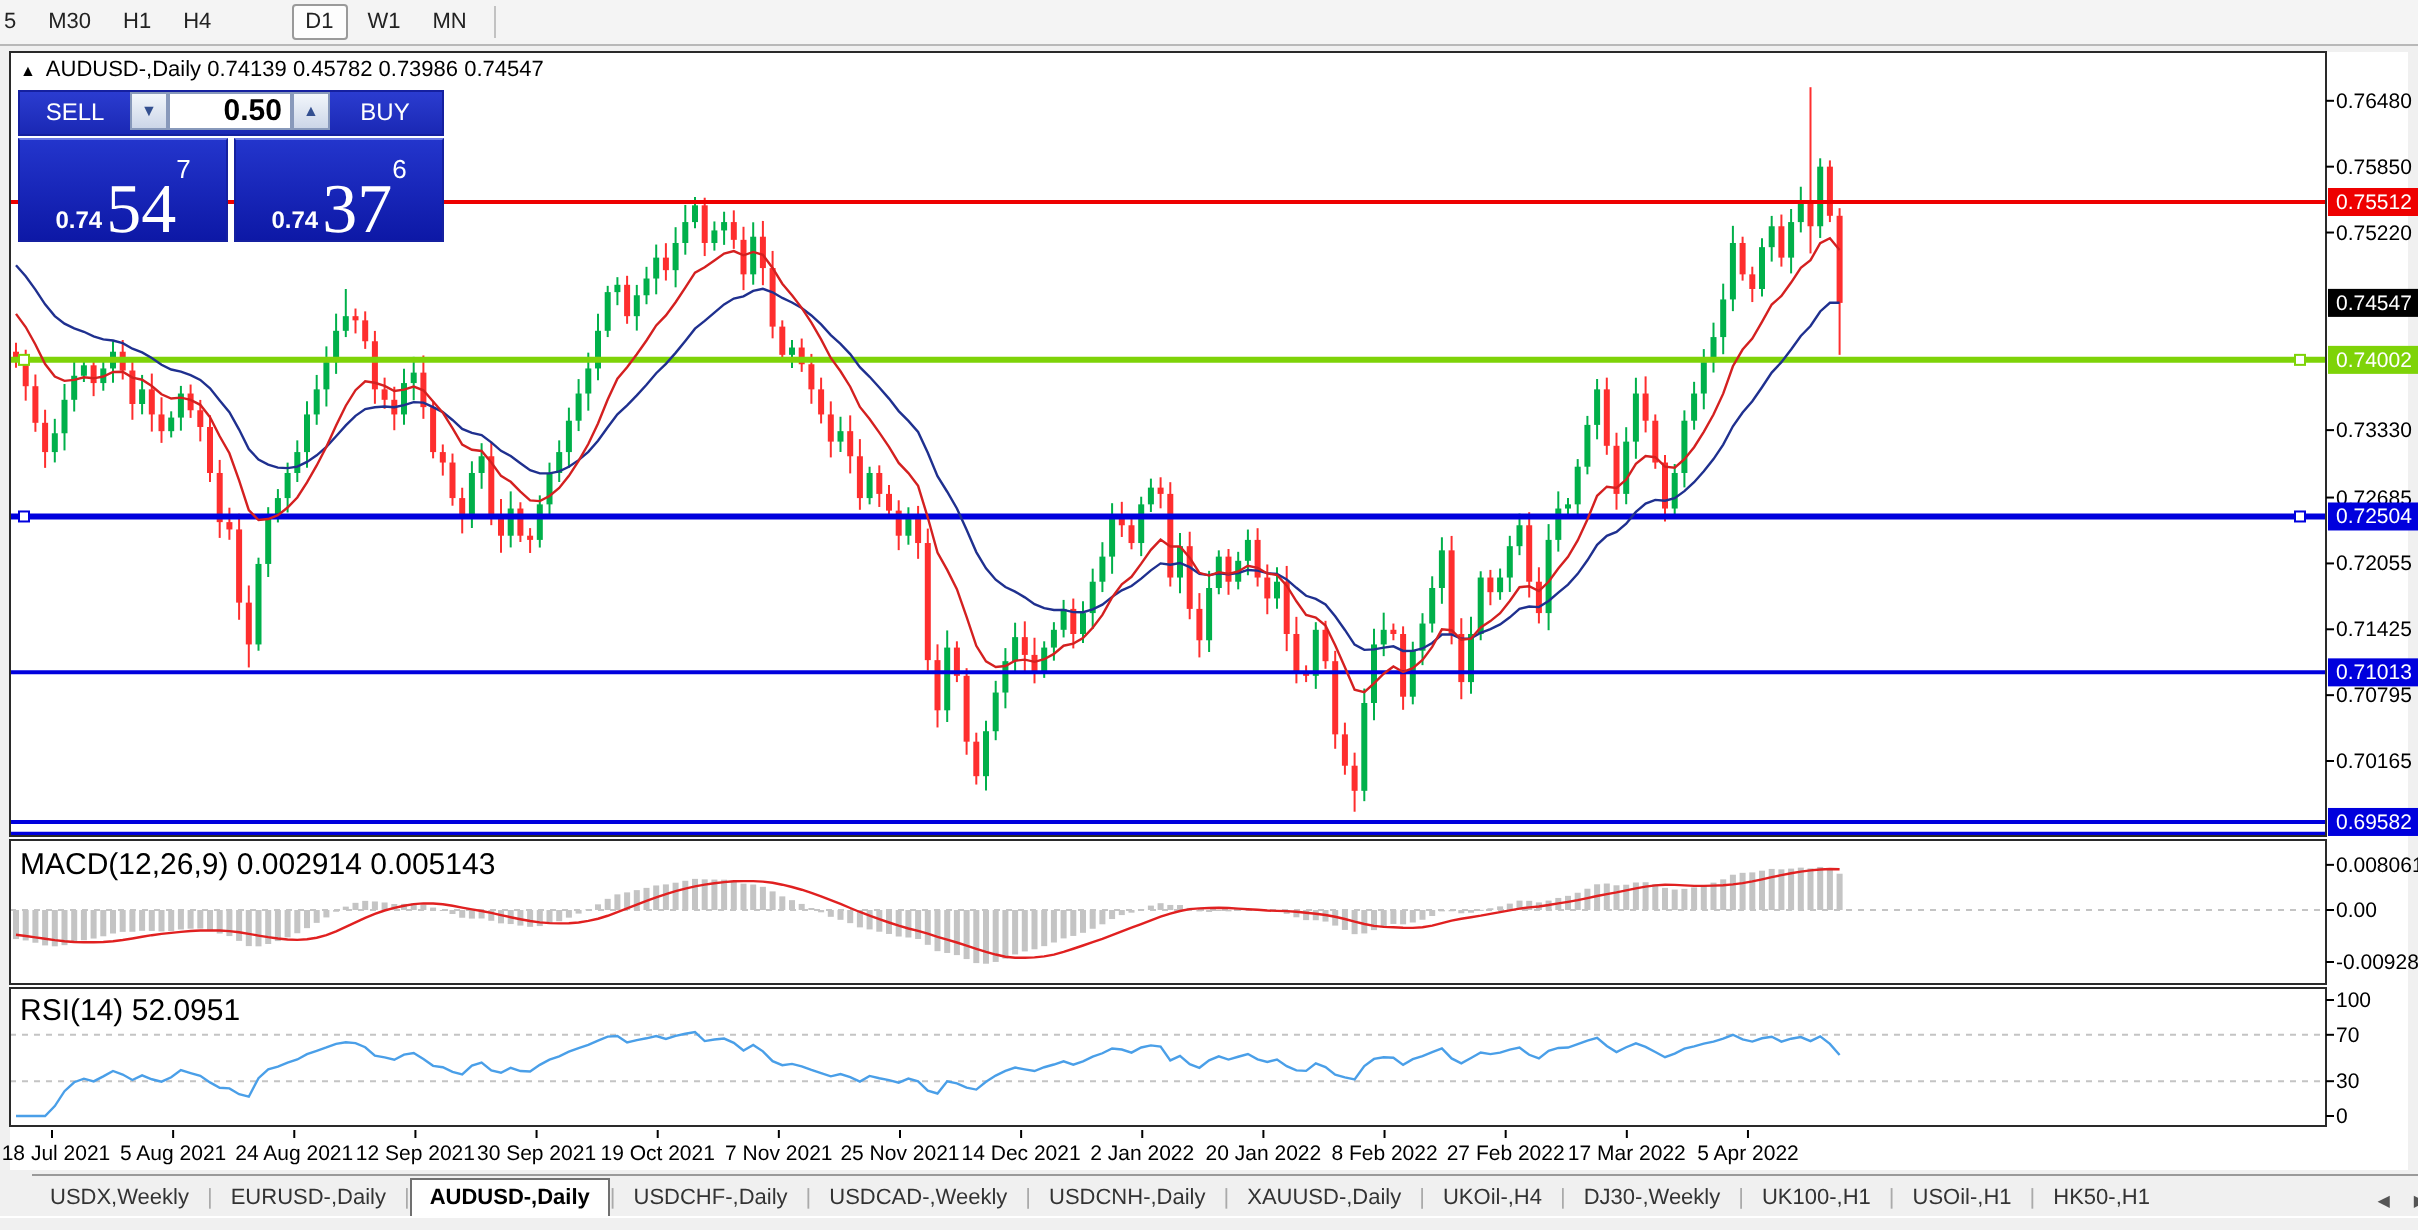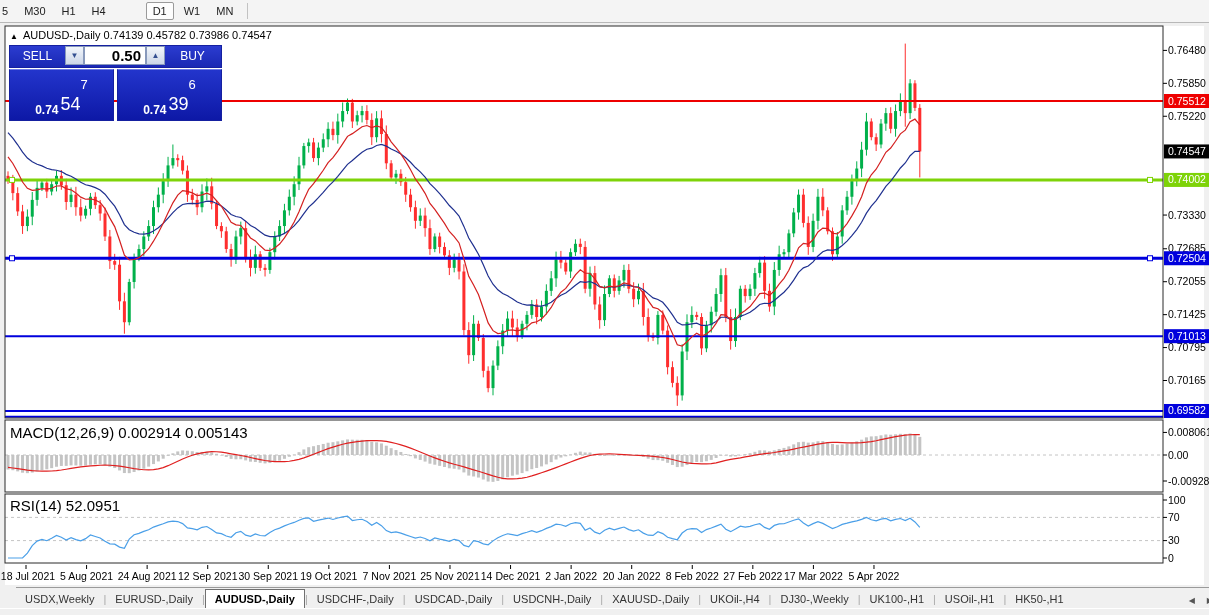--- a/index.html
+++ b/index.html
@@ -27,21 +27,21 @@
   .tp-spin{width:19px;height:19px;background:linear-gradient(#f2f6fb,#ccd6e8);border:1px solid #8899bb;
            color:#334f90;font-size:8px;line-height:17px;text-align:center;cursor:pointer;}
   .tp-vol{width:62px;height:19px;border:1px solid #8899bb;background:#fff;color:#000;
           font-size:15px;font-weight:bold;text-align:right;padding:0 4px;font-family:"Liberation Sans",sans-serif;}
   .tp-row2{display:flex;margin-top:1px;}
   .tp-price{flex:0 0 105px;height:52px;background:linear-gradient(#2335cc,#0d18a6);
             border:1px solid #1520a0;border-top:1px solid #6b79e8;color:#fff;display:flex;
             align-items:flex-end;justify-content:center;padding-bottom:3px;cursor:pointer;}
   .tp-price+.tp-price{margin-left:3px;}
   .tp-price .sm{font-size:12px;font-weight:bold;margin-right:2px;line-height:14px;}
-  .tp-price .big{font-size:18px;line-height:25px;}
+  .tp-price .big{font-size:35px;line-height:25px;font-family:Liberation Serif, serif;}
   .tp-price .sup{font-size:13px;line-height:30px;align-self:flex-start;}
   
   .ind-label{position:absolute;z-index:2;font-size:15px;color:#000;white-space:nowrap;}
   
   .tabbar{position:absolute;left:16px;top:587px;width:1209px;height:21px;background:#f0f0f0;
           border-top:1px solid #9a9a9a;display:flex;align-items:flex-end;font-size:11px;color:#333;z-index:2;}
   .tab{padding:3px 9px 3px 9px;white-space:nowrap;cursor:pointer;}
   .tab.active{background:#fff;border:1px solid #707070;border-bottom:1px solid #fff;
               font-weight:bold;color:#000;margin-bottom:-1px;}
   .tab-sep{color:#aaa;padding:3px 0;}
@@ -770,39 +770,39 @@
       <div class="tp-btn">BUY</div>
     </div>
     <div class="tp-row2">
       <div class="tp-price">
         <span class="sm">0.74</span>
         <span class="big">54</span>
         <span class="sup">7</span>
       </div>
       <div class="tp-price">
         <span class="sm">0.74</span>
-        <span class="big">39</span>
+        <span class="big">37</span>
         <span class="sup">6</span>
       </div>
     </div>
   </div>
 
   <div class="ind-label" style="left:10px;top:424px;">MACD(12,26,9) 0.002914 0.005143</div>
   <div class="ind-label" style="left:10px;top:497px;">RSI(14) 52.0951</div>
 
   <div class="tabbar">
       <div class="tab">USDX,Weekly</div>
       <div class="tab-sep">|</div>
       <div class="tab">EURUSD-,Daily</div>
       <div class="tab-sep">|</div>
       <div class="tab active">AUDUSD-,Daily</div>
       <div class="tab-sep">|</div>
       <div class="tab">USDCHF-,Daily</div>
       <div class="tab-sep">|</div>
-      <div class="tab">USDCAD-,Daily</div>
+      <div class="tab">USDCAD-,Weekly</div>
       <div class="tab-sep">|</div>
       <div class="tab">USDCNH-,Daily</div>
       <div class="tab-sep">|</div>
       <div class="tab">XAUUSD-,Daily</div>
       <div class="tab-sep">|</div>
       <div class="tab">UKOil-,H4</div>
       <div class="tab-sep">|</div>
       <div class="tab">DJ30-,Weekly</div>
       <div class="tab-sep">|</div>
       <div class="tab">UK100-,H1</div>

